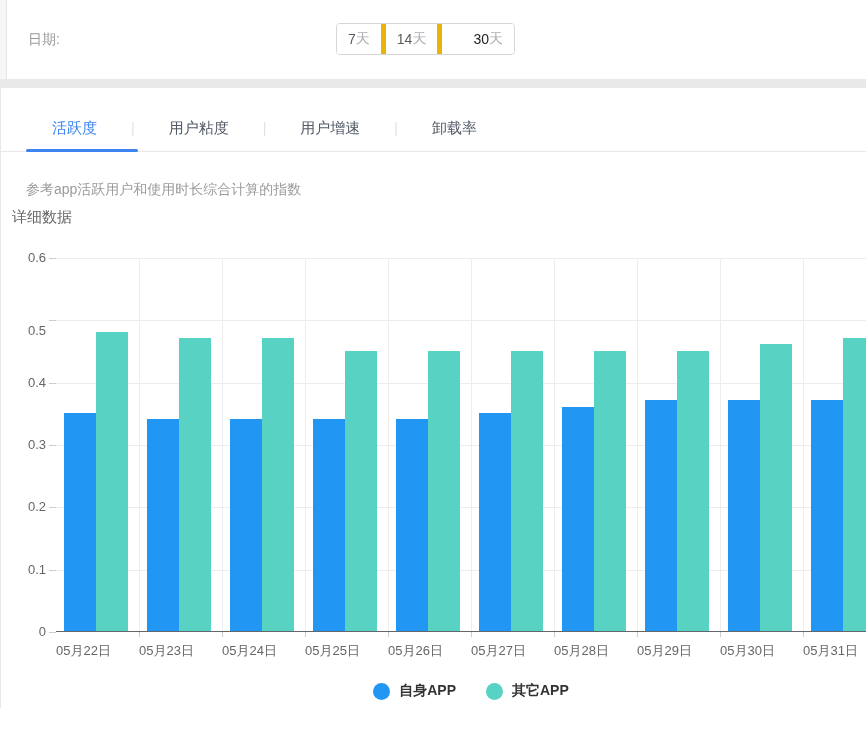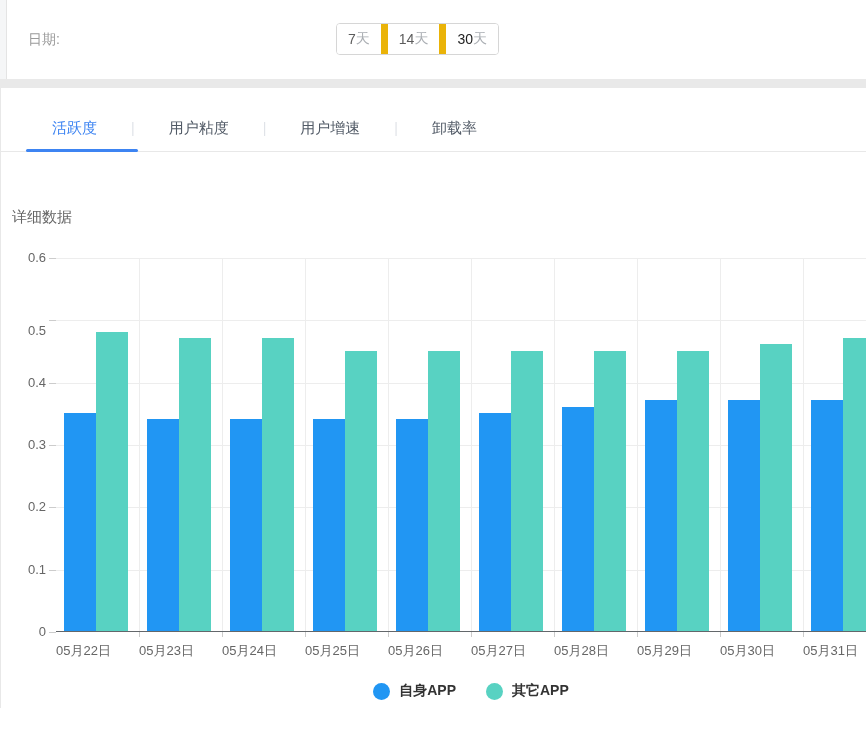--- a/index.html
+++ b/index.html
@@ -12,25 +12,25 @@
   .topbar-sliver { position:absolute; left:0; top:0; width:7px; height:79px; background:#f5f6f7; border-right:1px solid #e4e4e4; }
   .filter-label { position:absolute; left:20px; top:31px; font-size:14px; color:#9a9a9a; }
   .date-select { position:absolute; left:69px; top:21px; width:252px; height:37px; background:#fff;
     border:1px solid #d6d6d6; border-radius:4px; display:flex; align-items:center; padding:0 14px;
     font-size:15px; color:#333; cursor:pointer; }
   .date-select .caret { margin-left:auto; width:0; height:0; border-left:5px solid transparent;
     border-right:5px solid transparent; border-top:6px solid #8d8d8d; }
   .range-group { position:absolute; left:328px; top:23px; height:32px; display:flex;
     border:1px solid #d6d6d6; border-radius:4px; overflow:hidden; background:#fff; }
   .range-btn { display:flex; align-items:center; padding:0 11px; font-size:14px; background:#fff;
-    border:none; border-left:7px solid #eab308; cursor:pointer; font-family:inherit; }
+    border:none; border-left:5px solid #eab308; cursor:pointer; font-family:inherit; }
   .range-btn:first-child { border-left:none; }
   .range-btn .num { color:#5c5c5c; }
   .range-btn .unit { color:#aaaeb3; }
-  .range-btn.active .num { color:#1f1f1f; }
+  .range-btn.active .num { color:#1f1f1f;margin-left:20px; }
 
   
   .band-top { position:absolute; left:0; top:79px; width:866px; height:9px; background:#e9e9e9; }
   .band-bottom { position:absolute; left:0; top:727px; width:866px; height:5px; background:#ededed; border-top:1px solid #dcdcdc; }
 
   
   .card { position:absolute; left:0; top:88px; width:866px; height:639px; background:#fff; border-left:1px solid #e8e8e8; }
 
   
   .tabs { position:absolute; left:26px; top:108px; height:40px; display:flex; align-items:center;justify-content:space-between; }
@@ -94,20 +94,21 @@
     <span class="tab-sep">|</span>
     <div class="tab">用户粘度</div>
     <span class="tab-sep">|</span>
     <div class="tab">用户增速</div>
     <span class="tab-sep">|</span>
     <div class="tab">卸载率</div>
   </div>
   <div class="tabs-border"></div>
   <div class="tab-underline"></div>
 
+  <div class="description">参考app活跃用户和使用时长综合计算的指数</div>
   <div class="section-title">详细数据</div>
 
   <div class="y-axis">
       <div class="y-label" style="top: 366px;">0</div>
       <div class="y-label" style="top: 303.667px;">0.1</div>
       <div class="y-label" style="top: 241.333px;">0.2</div>
       <div class="y-label" style="top: 179px;">0.3</div>
       <div class="y-label" style="top: 116.667px;">0.4</div>
       <div class="y-label" style="top: 65px;">0.5</div>
       <div class="y-label" style="top: -8px;">0.6</div>

